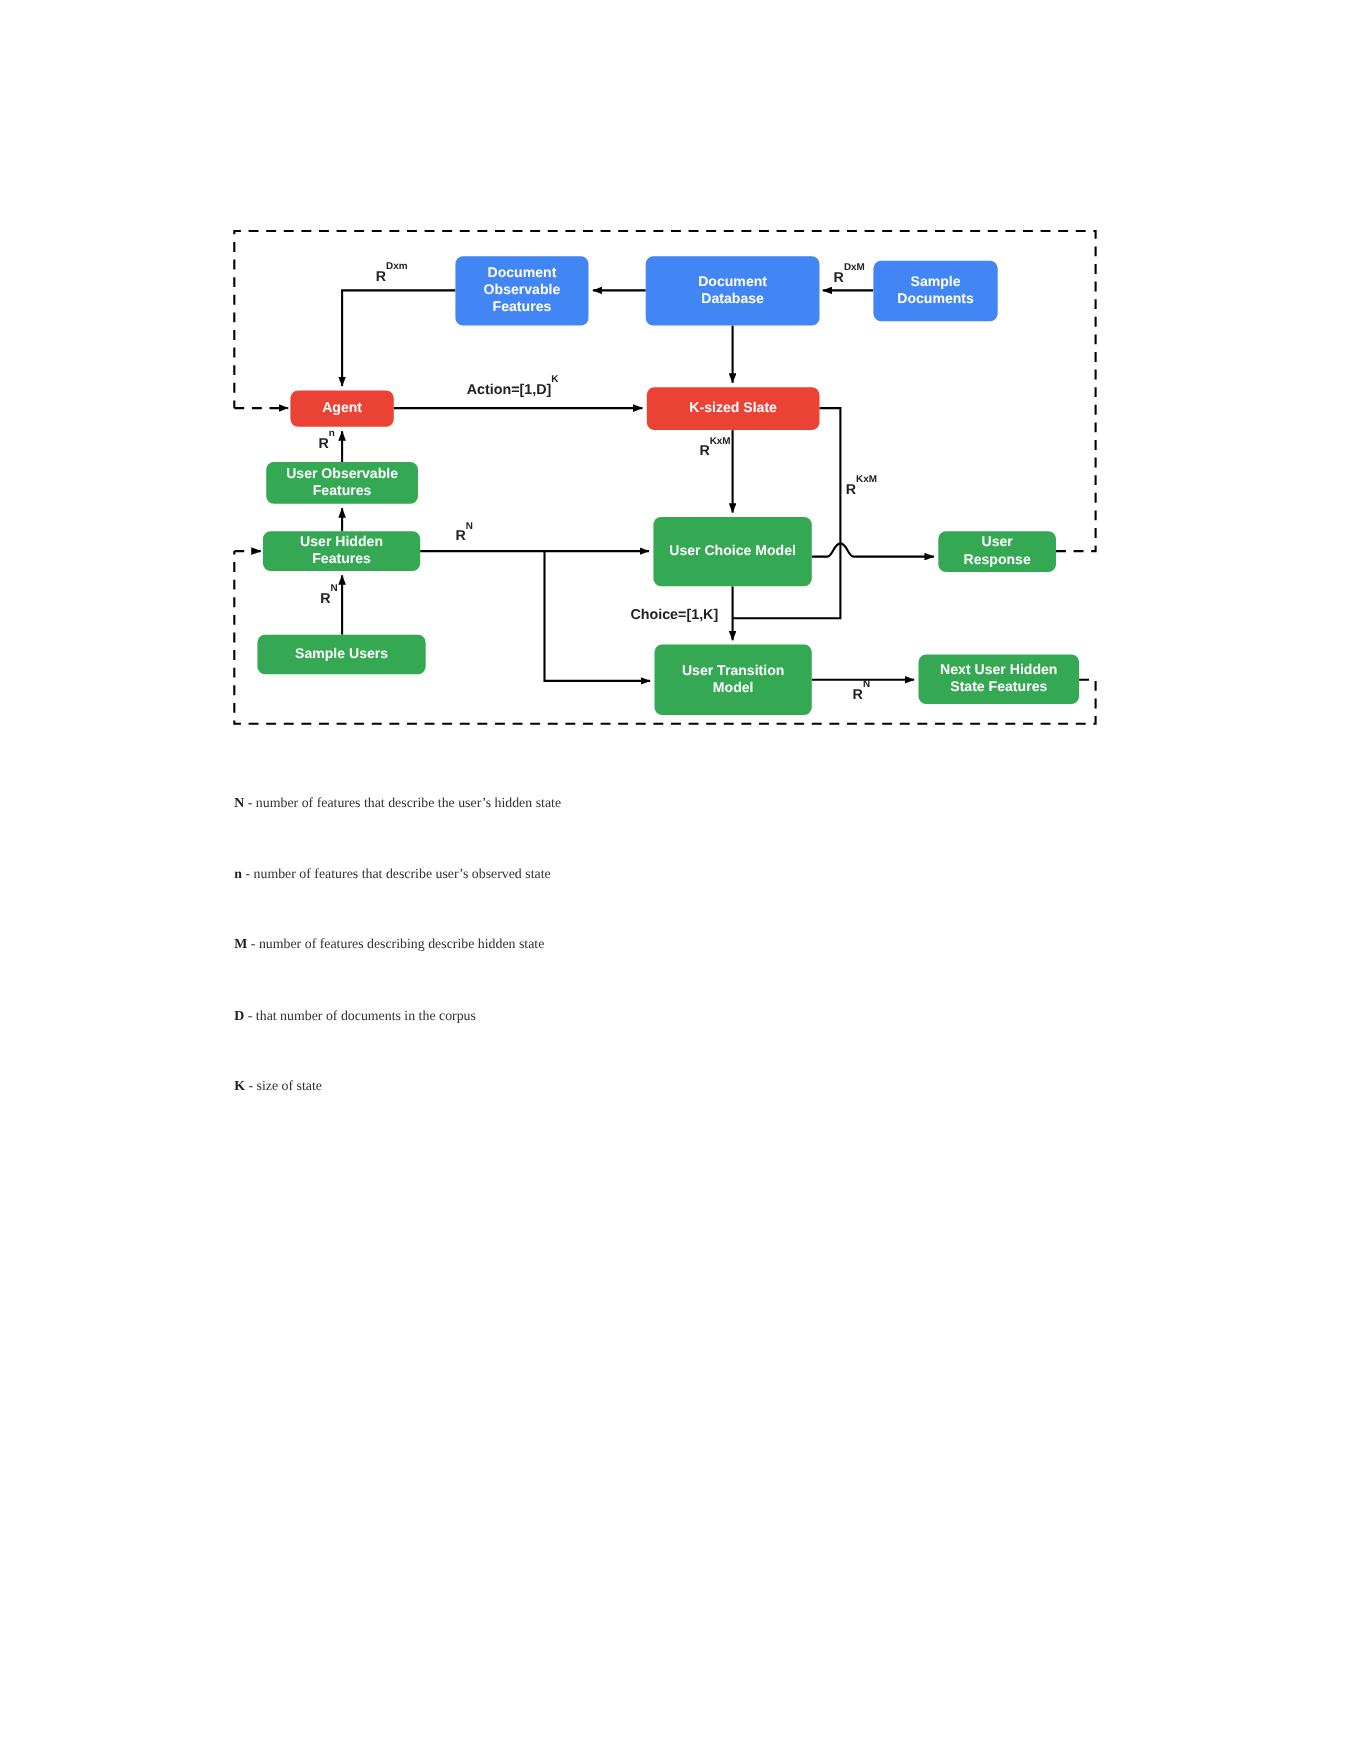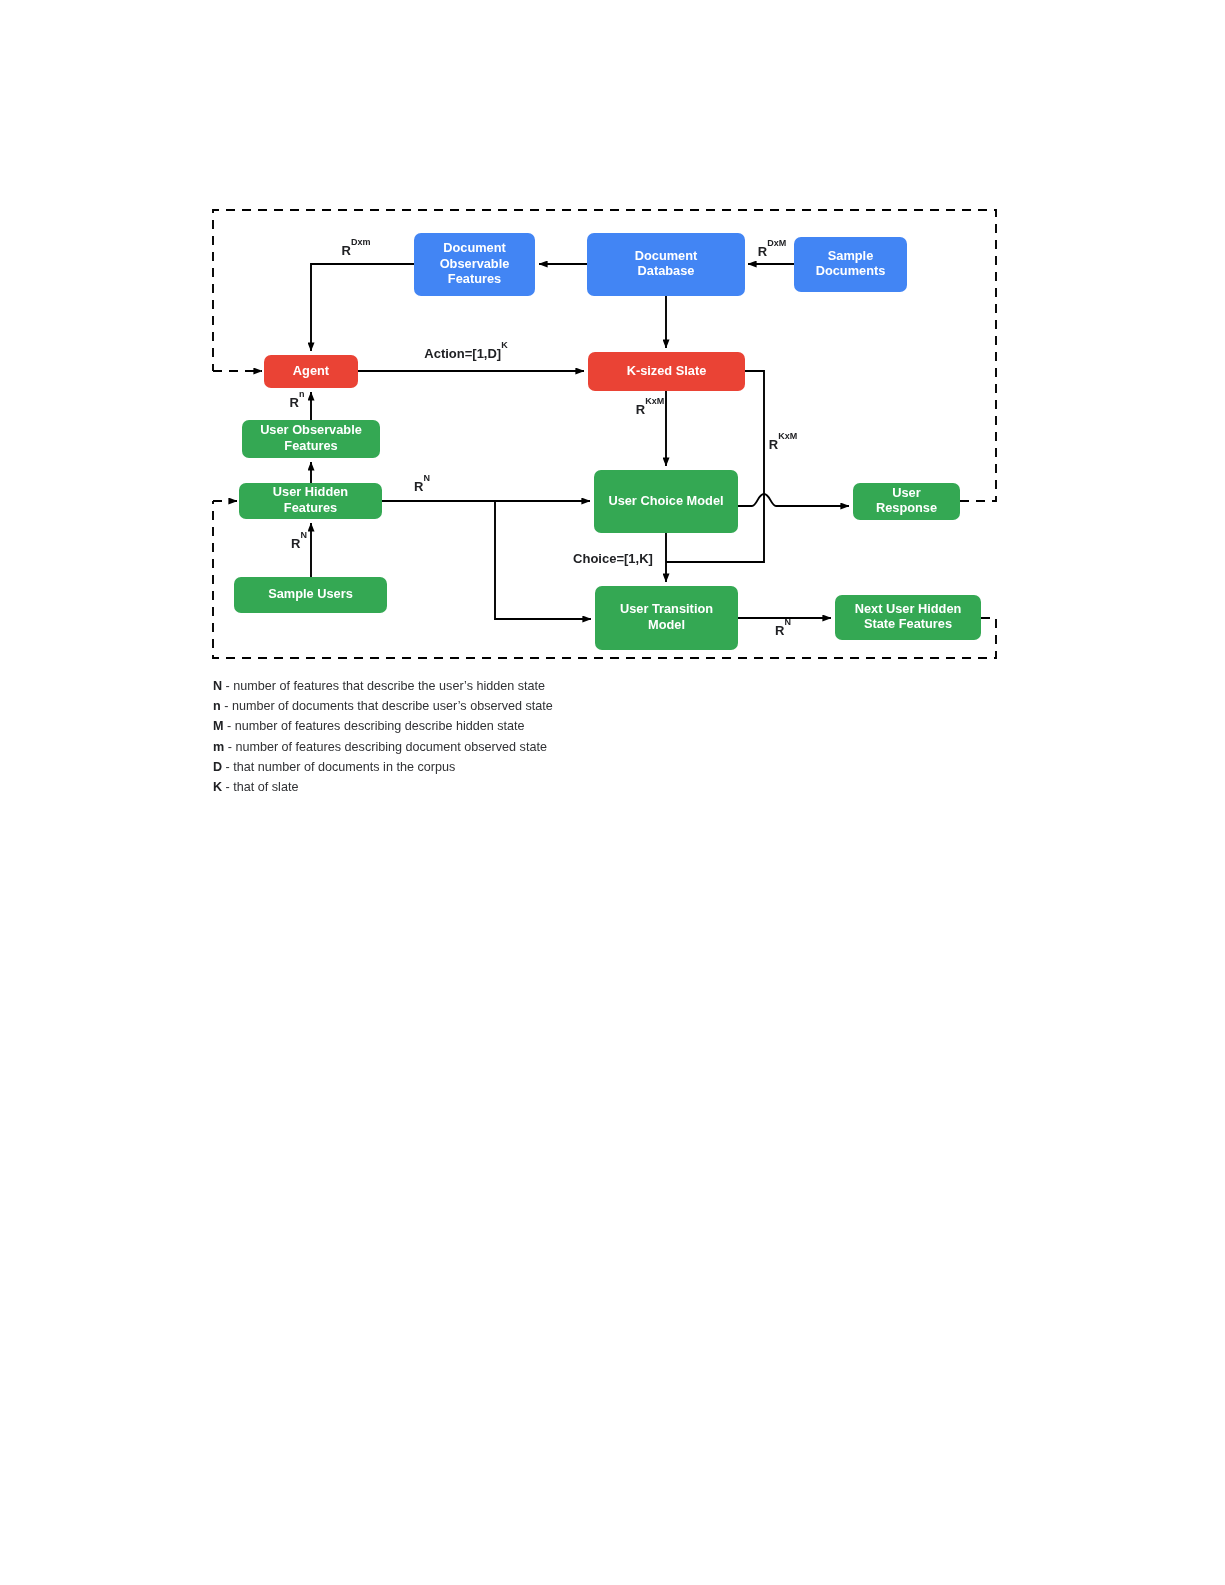--- a/index.html
+++ b/index.html
@@ -57,25 +57,26 @@
     fill: none;
     stroke-dasharray: 9 7;
   }
   .legend {
     position: absolute;
     left: 213px;
     top: 676px;
     width: 700px;
   }
   .legend-row {
-    font-family: Liberation Sans, sans-serif;
+    font-family: Liberation Serif, serif;
     font-size: 12.6px;
     color: #303134;
     line-height: 20.2px;
     white-space: nowrap;
+    margin-top: 44px;
   }
   .legend-sym {
     font-weight: bold;
     color: #202124;
   }
 </style>
 </head>
 <body>
 
 <div id="diagram-root">
@@ -187,21 +188,20 @@
         <text class="edge-label" x="422" y="488"><tspan>R</tspan><tspan class="sup" baseline-shift="super" font-size="9" dy="-4.5">N</tspan></text>
         <text class="edge-label" x="299" y="545"><tspan>R</tspan><tspan class="sup" baseline-shift="super" font-size="9" dy="-4.5">N</tspan></text>
         <text class="edge-label" x="613" y="560"><tspan>Choice=[1,K]</tspan></text>
         <text class="edge-label" x="783" y="632"><tspan>R</tspan><tspan class="sup" baseline-shift="super" font-size="9" dy="-4.5">N</tspan></text>
       </g>
   </svg>
 
   <div class="legend">
     <div id="legend-rows">
         <div class="legend-row"><span class="legend-sym">N</span><span> - number of features that describe the user’s hidden state</span></div>
-        <div class="legend-row"><span class="legend-sym">n</span><span> - number of documents that describe user’s observed state</span></div>
+        <div class="legend-row"><span class="legend-sym">n</span><span> - number of features that describe user’s observed state</span></div>
         <div class="legend-row"><span class="legend-sym">M</span><span> - number of features describing describe hidden state</span></div>
-        <div class="legend-row"><span class="legend-sym">m</span><span> - number of features describing document observed state</span></div>
         <div class="legend-row"><span class="legend-sym">D</span><span> - that number of documents in the corpus</span></div>
-        <div class="legend-row"><span class="legend-sym">K</span><span> - that of slate</span></div>
+        <div class="legend-row"><span class="legend-sym">K</span><span> - size of state</span></div>
       </div>
   </div>
 
 </div>
 
 </body></html>

